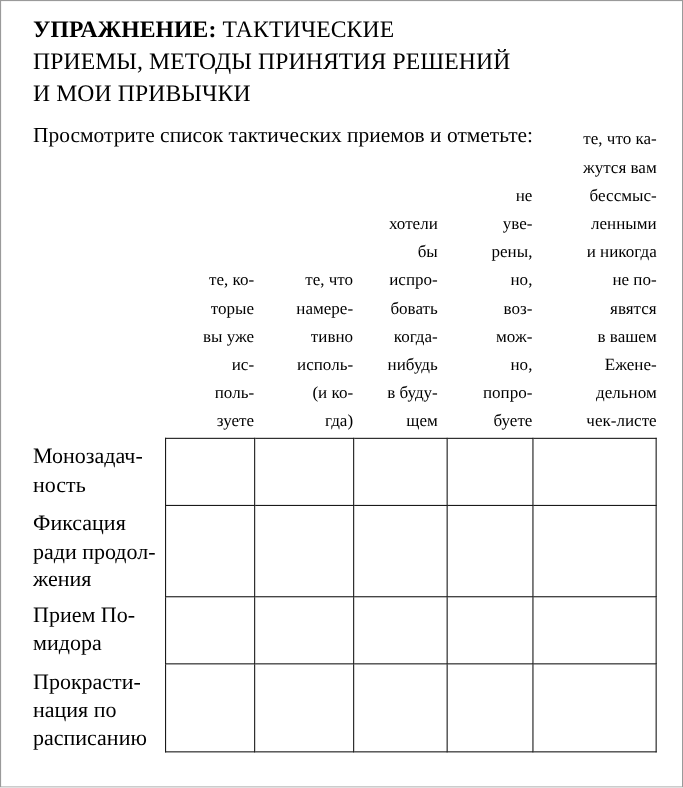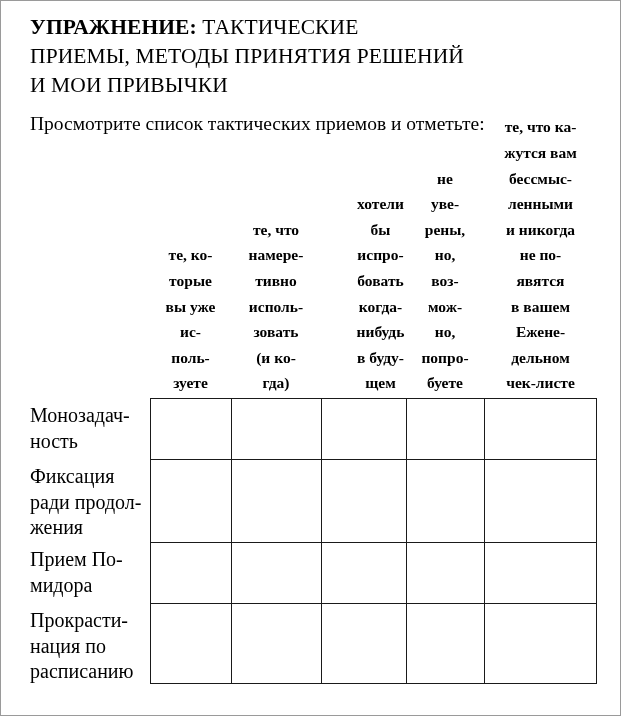--- a/index.html
+++ b/index.html
@@ -61,32 +61,32 @@
   .col-headers {
     position: absolute;
     left: 149px;
     top: 145px;
     width: 447px;
     height: 250px;
   }
   .col-head {
     position: absolute;
     bottom: 0;
-    font-weight: bold;
+    font-weight: normal;
     font-size: 15.5px;
     line-height: 25.6px;
-    text-align: center;
+    text-align: right;
     box-sizing: border-box;
     margin-top: 16px;
   }
   .col-head .hl { display: block; white-space: nowrap; }
 
   .col-head.c0 { left: 0px;   width: 81px; }
   .col-head.c1 { left: 81px;  width: 90px; }
-  .col-head.c2 { left: 188px; width: 85px; }
+  .col-head.c2 { left: 163px; width: 85px; }
   .col-head.c3 { left: 256px; width: 78px; }
   .col-head.c4 { left: 334px; width: 113px; }
 
   
   .row-labels {
     position: absolute;
     left: 29px;
     top: 397px;
     width: 118px;
   }
@@ -155,21 +155,20 @@
         <span class="hl">вы уже</span>
         <span class="hl">ис-</span>
         <span class="hl">поль-</span>
         <span class="hl">зуете</span>
       </div>
       <div class="col-head c1">
         <span class="hl">те, что</span>
         <span class="hl">намере-</span>
         <span class="hl">тивно</span>
         <span class="hl">исполь-</span>
-        <span class="hl">зовать</span>
         <span class="hl">(и ко-</span>
         <span class="hl">гда)</span>
       </div>
       <div class="col-head c2">
         <span class="hl">хотели</span>
         <span class="hl">бы</span>
         <span class="hl">испро-</span>
         <span class="hl">бовать</span>
         <span class="hl">когда-</span>
         <span class="hl">нибудь</span>

